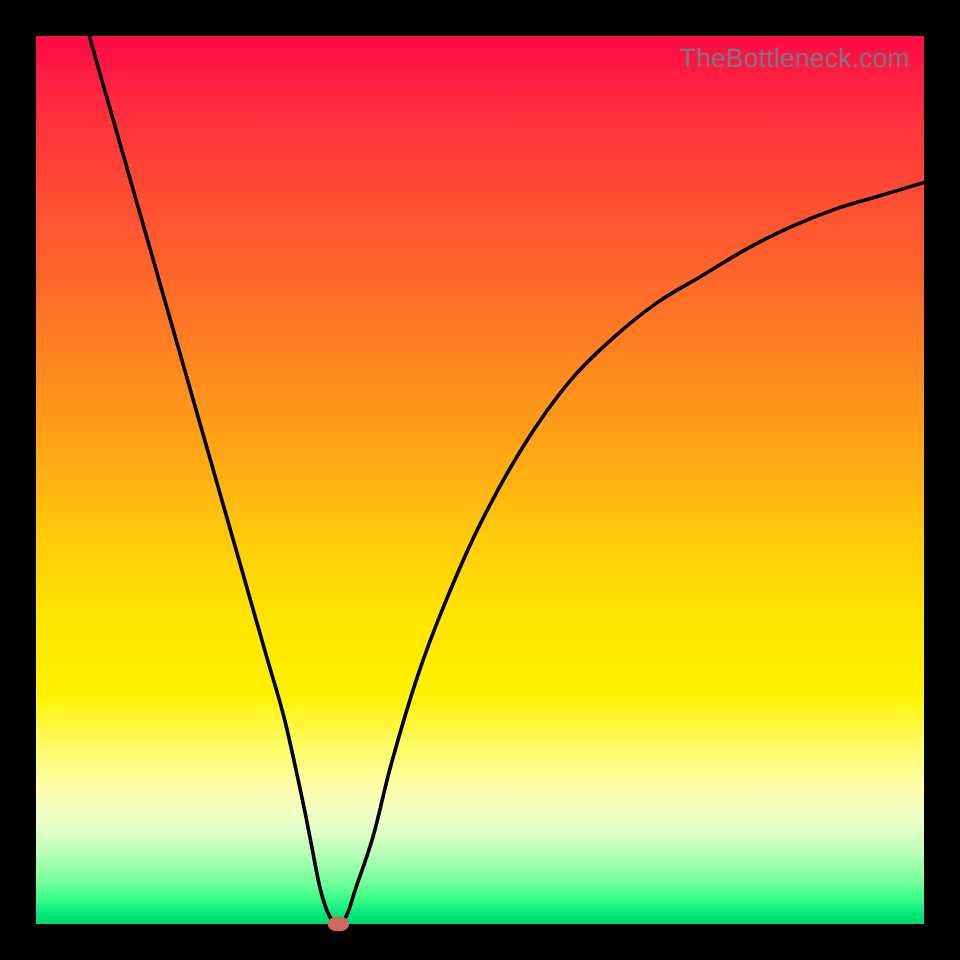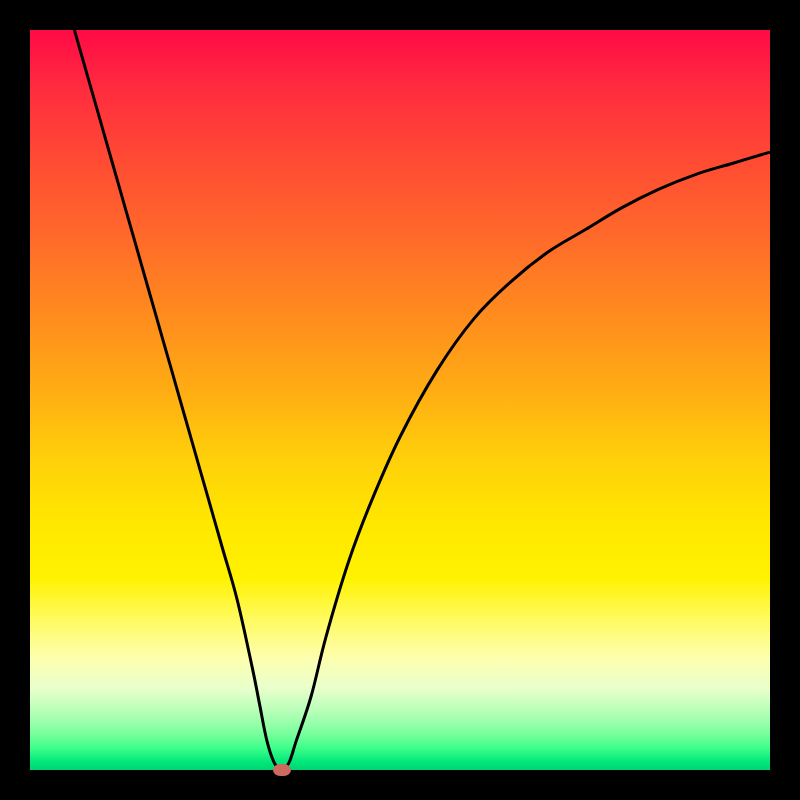--- a/index.html
+++ b/index.html
@@ -70,20 +70,21 @@
     border-radius: 7px / 6px;
     background: #cc6a5f;
     transform: translate(-50%, -50%);
   }
 </style>
 </head>
 <body>
 
 <div class="frame">
   <div class="plot">
+    <div class="watermark">TheBottleneck.com</div>
 
     <svg class="curve" viewBox="0 0 740 740" preserveAspectRatio="none">
       <path id="curve-path" d="M 44.40 0.00 C 47.06 9.32, 53.87 33.15, 59.20 51.80 C 64.53 70.45, 68.67 84.95, 74.00 103.60 C 79.33 122.25, 83.47 136.75, 88.80 155.40 C 94.13 174.05, 98.27 188.55, 103.60 207.20 C 108.93 225.85, 113.07 240.35, 118.40 259.00 C 123.73 277.65, 127.87 292.15, 133.20 310.80 C 138.53 329.45, 142.67 343.95, 148.00 362.60 C 153.33 381.25, 157.47 395.75, 162.80 414.40 C 168.13 433.05, 172.27 447.55, 177.60 466.20 C 182.93 484.85, 187.07 499.35, 192.40 518.00 C 197.73 536.65, 201.87 548.49, 207.20 569.80 C 212.53 591.11, 218.00 617.75, 222.00 636.40 C 226.00 655.05, 226.74 660.08, 229.40 673.40 C 232.06 686.72, 234.14 699.74, 236.80 710.40 C 239.46 721.06, 241.54 727.27, 244.20 732.60 C 246.86 737.93, 248.94 740.00, 251.60 740.00 C 254.26 740.00, 256.34 737.93, 259.00 732.60 C 261.66 727.27, 262.40 722.39, 266.40 710.40 C 270.40 698.41, 275.87 684.65, 281.20 666.00 C 286.53 647.35, 289.34 630.78, 296.00 606.80 C 302.66 582.82, 310.21 556.78, 318.20 532.80 C 326.19 508.82, 331.08 496.24, 340.40 473.60 C 349.72 450.96, 358.01 430.98, 370.00 407.00 C 381.99 383.02, 393.68 361.71, 407.00 340.40 C 420.32 319.09, 430.68 304.58, 444.00 288.60 C 457.32 272.62, 467.68 263.59, 481.00 251.60 C 494.32 239.61, 504.68 231.32, 518.00 222.00 C 531.32 212.68, 541.68 207.79, 555.00 199.80 C 568.32 191.81, 578.68 184.93, 592.00 177.60 C 605.32 170.27, 615.68 165.09, 629.00 159.10 C 642.32 153.11, 652.68 148.96, 666.00 144.30 C 679.32 139.64, 689.68 137.20, 703.00 133.20 C 716.32 129.20, 733.34 124.10, 740.00 122.10" fill="none" stroke="#000000" stroke-width="3"></path>
     </svg>
 
     <div class="marker" id="min-marker" style="left: 251.6px; top: 740px; background: rgb(204, 106, 95);"></div>
   </div>
 </div>
 
 </body></html>

